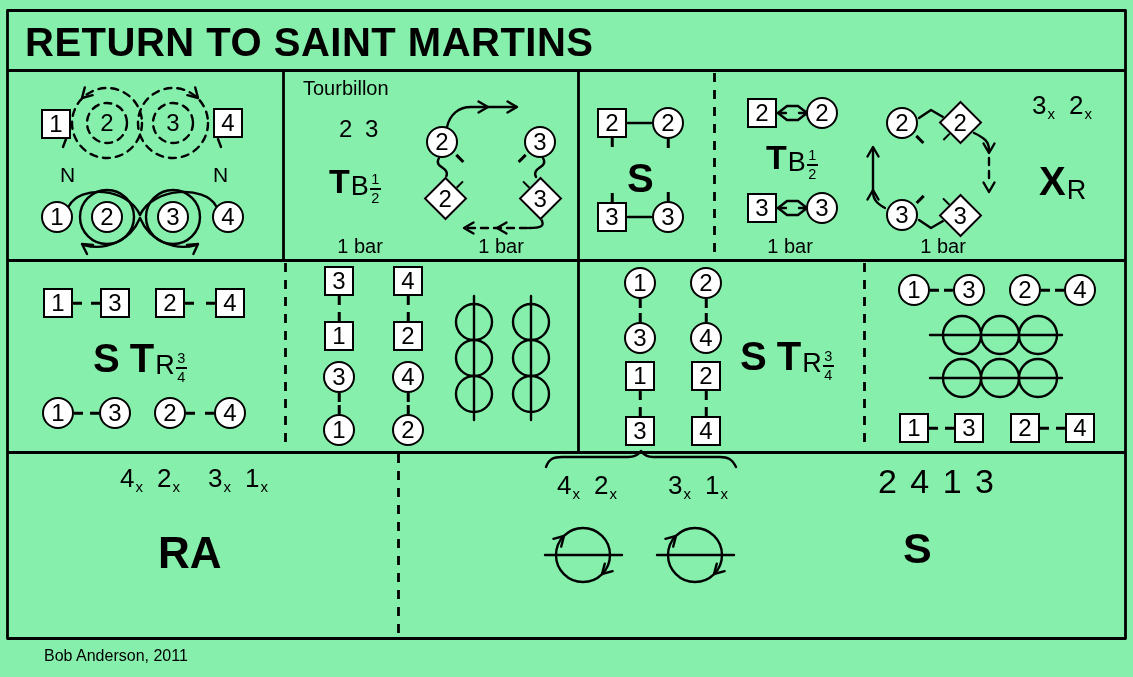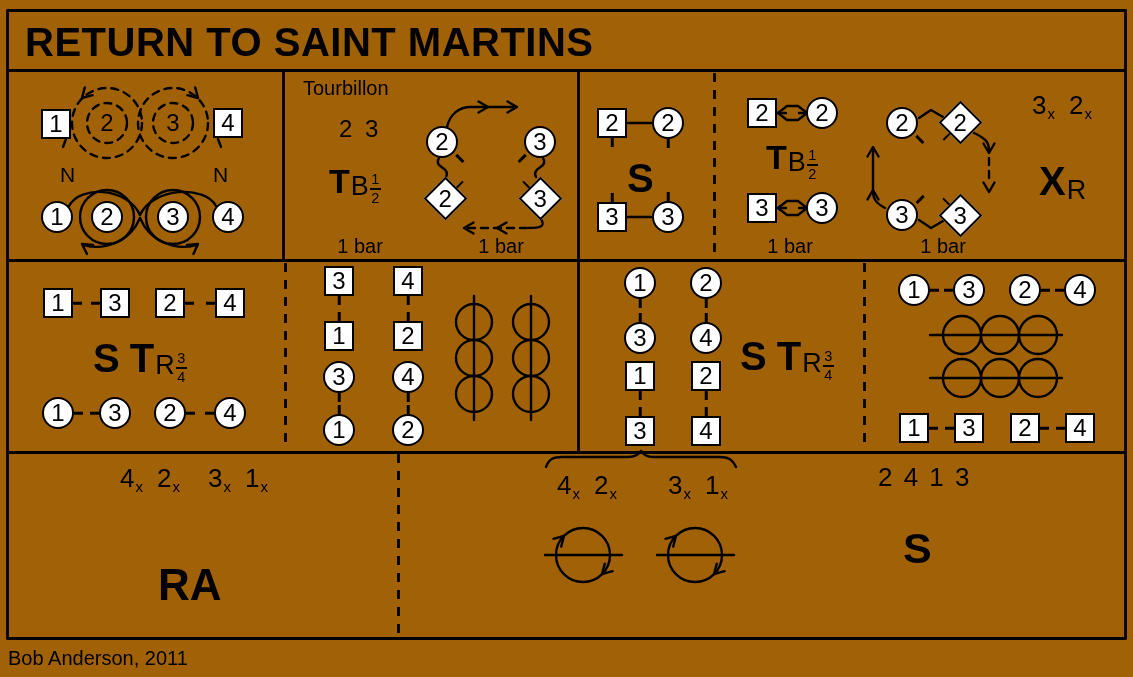--- a/index.html
+++ b/index.html
@@ -1,17 +1,17 @@
 <!DOCTYPE html>
 <html><head>
 <meta charset="utf-8">
 <style>
   html,body { margin:0; padding:0; background:#fff; }
   .sheet {
-    position:relative; width:1133px; height:677px; background:#a16207;
+    position:relative; width:1133px; height:677px; background:#86efac;
     font-family:"Liberation Sans", sans-serif; color:#000; overflow:hidden;
   }
   .sheet svg { position:absolute; left:0; top:0; z-index:1; }
   .s  { stroke:#000; stroke-width:2.4; fill:none; stroke-linecap:round; stroke-linejoin:round; }
   .w3 { stroke-width:2.8; stroke-linecap:butt; }
   .d  { stroke-dasharray:7 6; }
   .dv { stroke-dasharray:9 8; stroke-width:2.8; stroke-linecap:butt; }
   .sym { position:absolute; z-index:3; box-sizing:border-box; display:flex;
          align-items:center; justify-content:center; background:#fff; }
   .sym .n { font-size:24px; line-height:1; }
@@ -40,22 +40,22 @@
   .mr   { margin-right:10px; }
   .subG { display:flex; align-items:flex-start; margin-top:9px; margin-left:1px; }
   .subL { font-size:27px; line-height:1; }
   .frac { display:inline-flex; flex-direction:column; align-items:center;
           font-size:14.5px; line-height:1.1; margin-left:1px; margin-top:-1px; }
   .frac .fn { border-bottom:2px solid #000; padding:0 1.5px 0.5px 1.5px; }
   .frac .fd { padding-top:0.5px; }
 
   .tokens { position:absolute; z-index:3; display:flex; gap:14px; font-size:26px; line-height:1; }
   .tok .tsub { font-size:15px; position:relative; top:5px; margin-left:1px; }
-  .order { position:absolute; z-index:3; font-size:26px; line-height:1; letter-spacing:2px; }
-  .foot { position:absolute; z-index:3; font-size:20px; line-height:1.2; }
+  .order { position:absolute; z-index:3; font-size:34px; line-height:1; letter-spacing:2px; }
+  .foot { position:absolute; z-index:3; font-size:16px; line-height:1.2;margin-left:36px; }
 </style>
 </head>
 <body>
 
 <div class="sheet">
 
   <svg width="1133" height="677" viewBox="0 0 1133 677">
 
     <g>
       <rect class="s w3" x="7.5" y="10.5" width="1118" height="628"></rect>
@@ -443,21 +443,21 @@
     </div>
 
   <div class="tokens" style="left:120px; top:465px;">
     <span class="tok"><span>4</span><span class="tsub">x</span></span>
     <span class="tok"><span>2</span><span class="tsub">x</span></span>
   </div>
   <div class="tokens" style="left:208px; top:465px;">
     <span class="tok"><span>3</span><span class="tsub">x</span></span>
     <span class="tok"><span>1</span><span class="tsub">x</span></span>
   </div>
-  <div class="big" style="left:158px; top:563px; font-size:44px;">RA</div>
+  <div class="big" style="left:158px; top:531px; font-size:44px;">RA</div>
 
   <div class="tokens" style="left:557px; top:472px;">
     <span class="tok"><span>4</span><span class="tsub">x</span></span>
     <span class="tok"><span>2</span><span class="tsub">x</span></span>
   </div>
   <div class="tokens" style="left:668px; top:472px;">
     <span class="tok"><span>3</span><span class="tsub">x</span></span>
     <span class="tok"><span>1</span><span class="tsub">x</span></span>
   </div>
 

